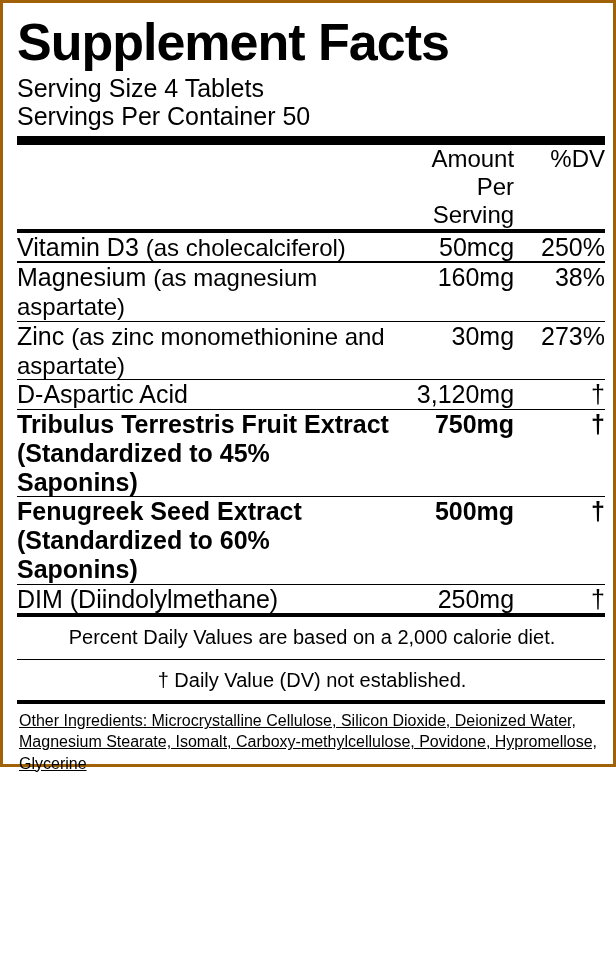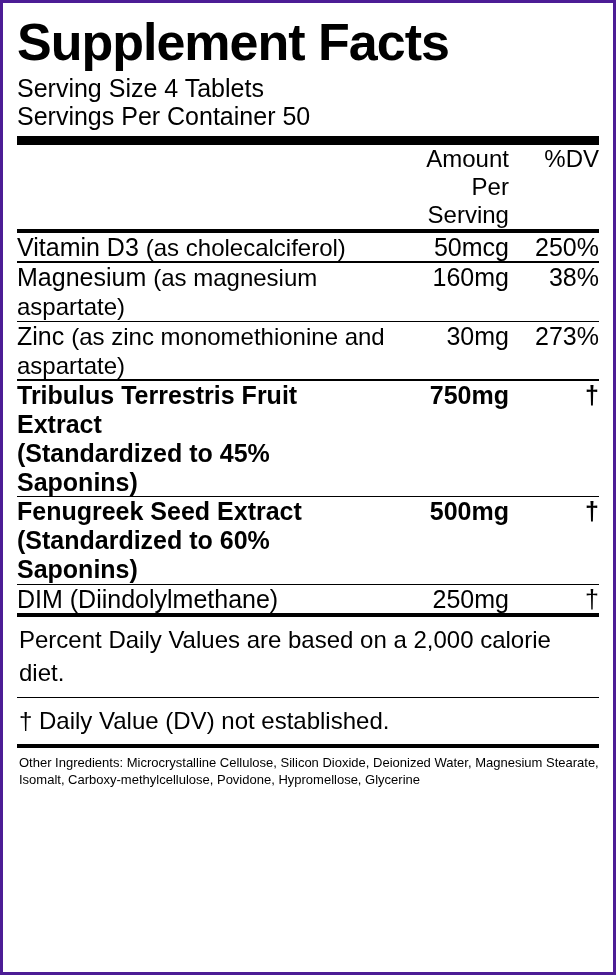--- a/index.html
+++ b/index.html
@@ -10,23 +10,23 @@
   body {
     width: 616px;
     height: 975px;
     font-family: "Liberation Sans", sans-serif;
     color: #000000;
     -webkit-font-smoothing: antialiased;
   }
   .panel {
     box-sizing: border-box;
     width: 616px;
-    height: 975px;
-    border: 3px solid #4c1d95;
-    padding: 10px 14px 0 14px;
+    height: 767px;
+    border: 3px solid #a16207;
+    padding: 10px 8px 0 14px;
     position: relative;
   }
   .title {
     font-size: 52px;
     font-weight: bold;
     letter-spacing: -1px;
     line-height: 1.05;
     margin: 2px 0 4px 0;
     white-space: nowrap;
   }
@@ -79,32 +79,34 @@
     font-size: 25px;
   }
   .two-line td {
     padding: 9px 0 7px 0;
     font-weight: bold;
   }
   .line2 {
     display: block;
   }
   .footnotes {
-    font-size: 24px;
+    font-size: 20px;
     line-height: 1.35;
     padding: 7px 0 6px 2px;
+    text-align: center;
   }
   .footnote-sep {
     border-top: 1.5px solid #000;
     margin: 2px 0 0 0;
   }
   .other {
-    font-size: 13px;
+    font-size: 16px;
     line-height: 1.32;
     padding: 6px 0 0 2px;
+    text-decoration: underline;
   }
 </style>
 </head>
 <body>
 
 <div class="panel">
 
   <div class="title">Supplement Facts</div>
 
   <div class="serving-line">Serving Size 4 Tablets</div>
@@ -161,20 +163,31 @@
         <span>Zinc</span>
         <span class="sub">(as zinc monomethionine and aspartate)</span>
       </td>
       <td class="col-amt">30mg</td>
       <td class="col-dv">273%</td>
     </tr>
   </tbody>
     </table>
   <div class="rule-hair"></div>
 
+  <table class="facts">
+    <tbody>
+        <tr class="nutrient-row">
+      <td class="col-name">
+        <span>D-Aspartic Acid</span>
+      </td>
+      <td class="col-amt">3,120mg</td>
+      <td class="col-dv dagger">†</td>
+    </tr>
+  </tbody>
+    </table>
   <div class="rule-hair"></div>
 
   <table class="facts">
     <tbody>
         <tr class="nutrient-row two-line">
       <td class="col-name">
         <span class="line2">Tribulus Terrestris Fruit Extract</span>
         <span class="line2">(Standardized to 45% Saponins)</span>
       </td>
       <td class="col-amt">750mg</td>

